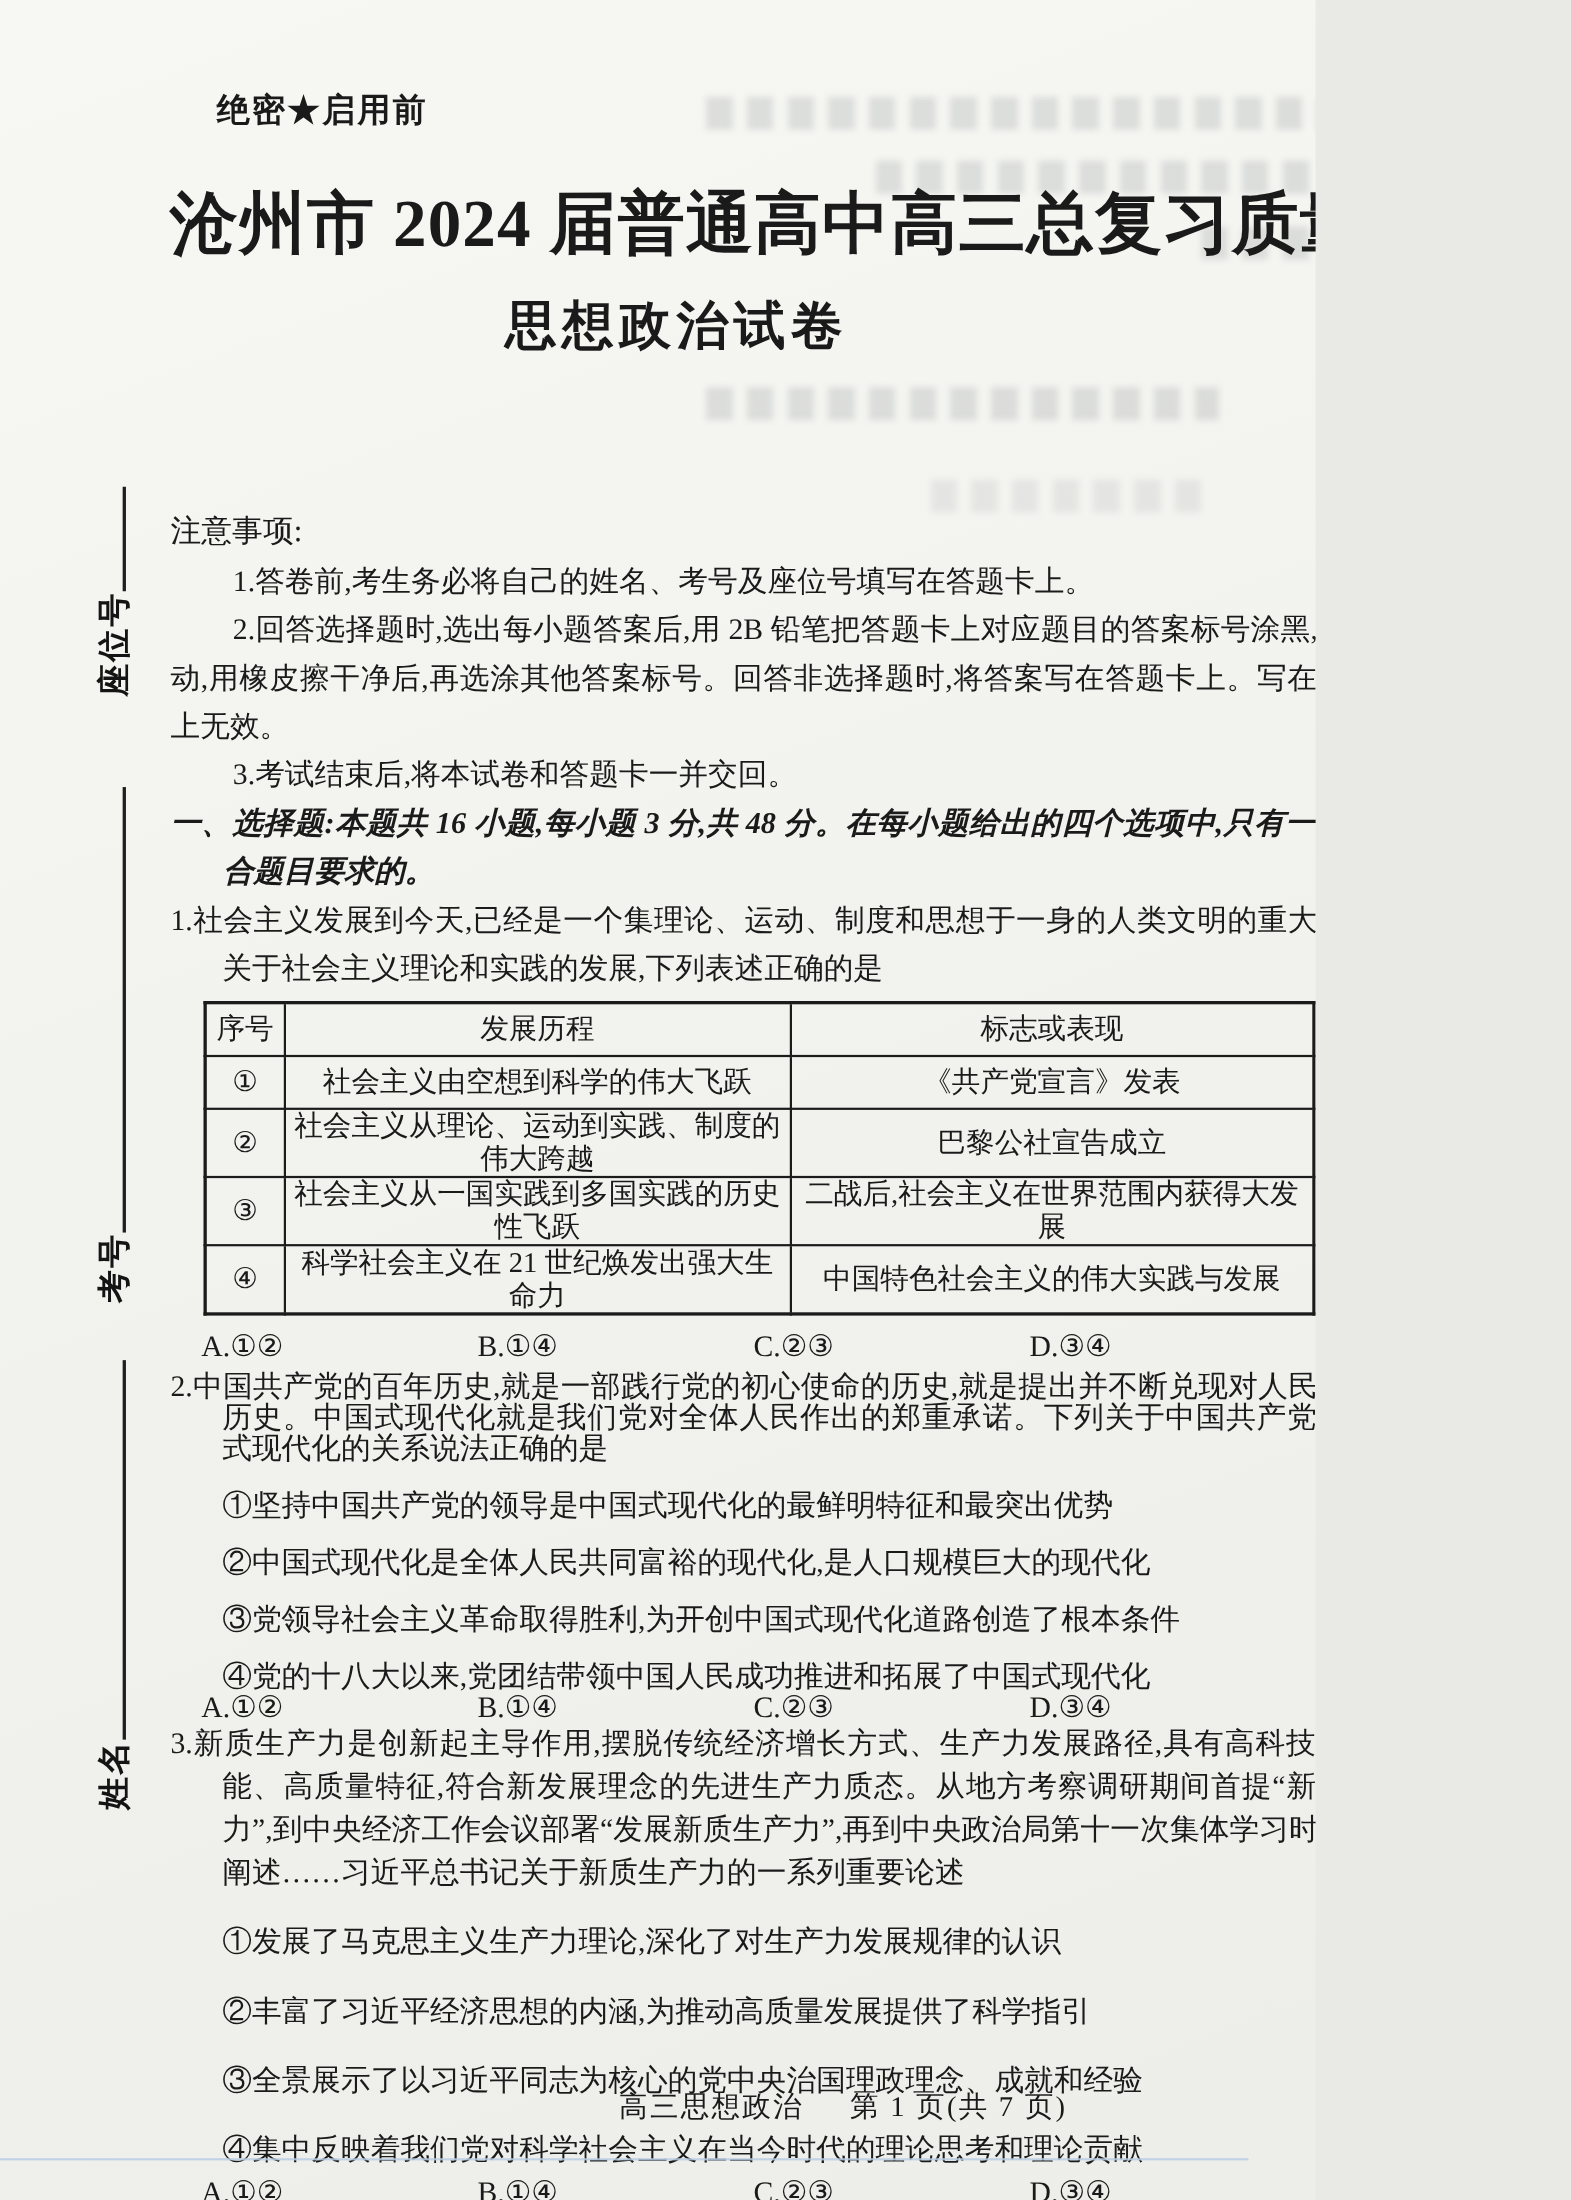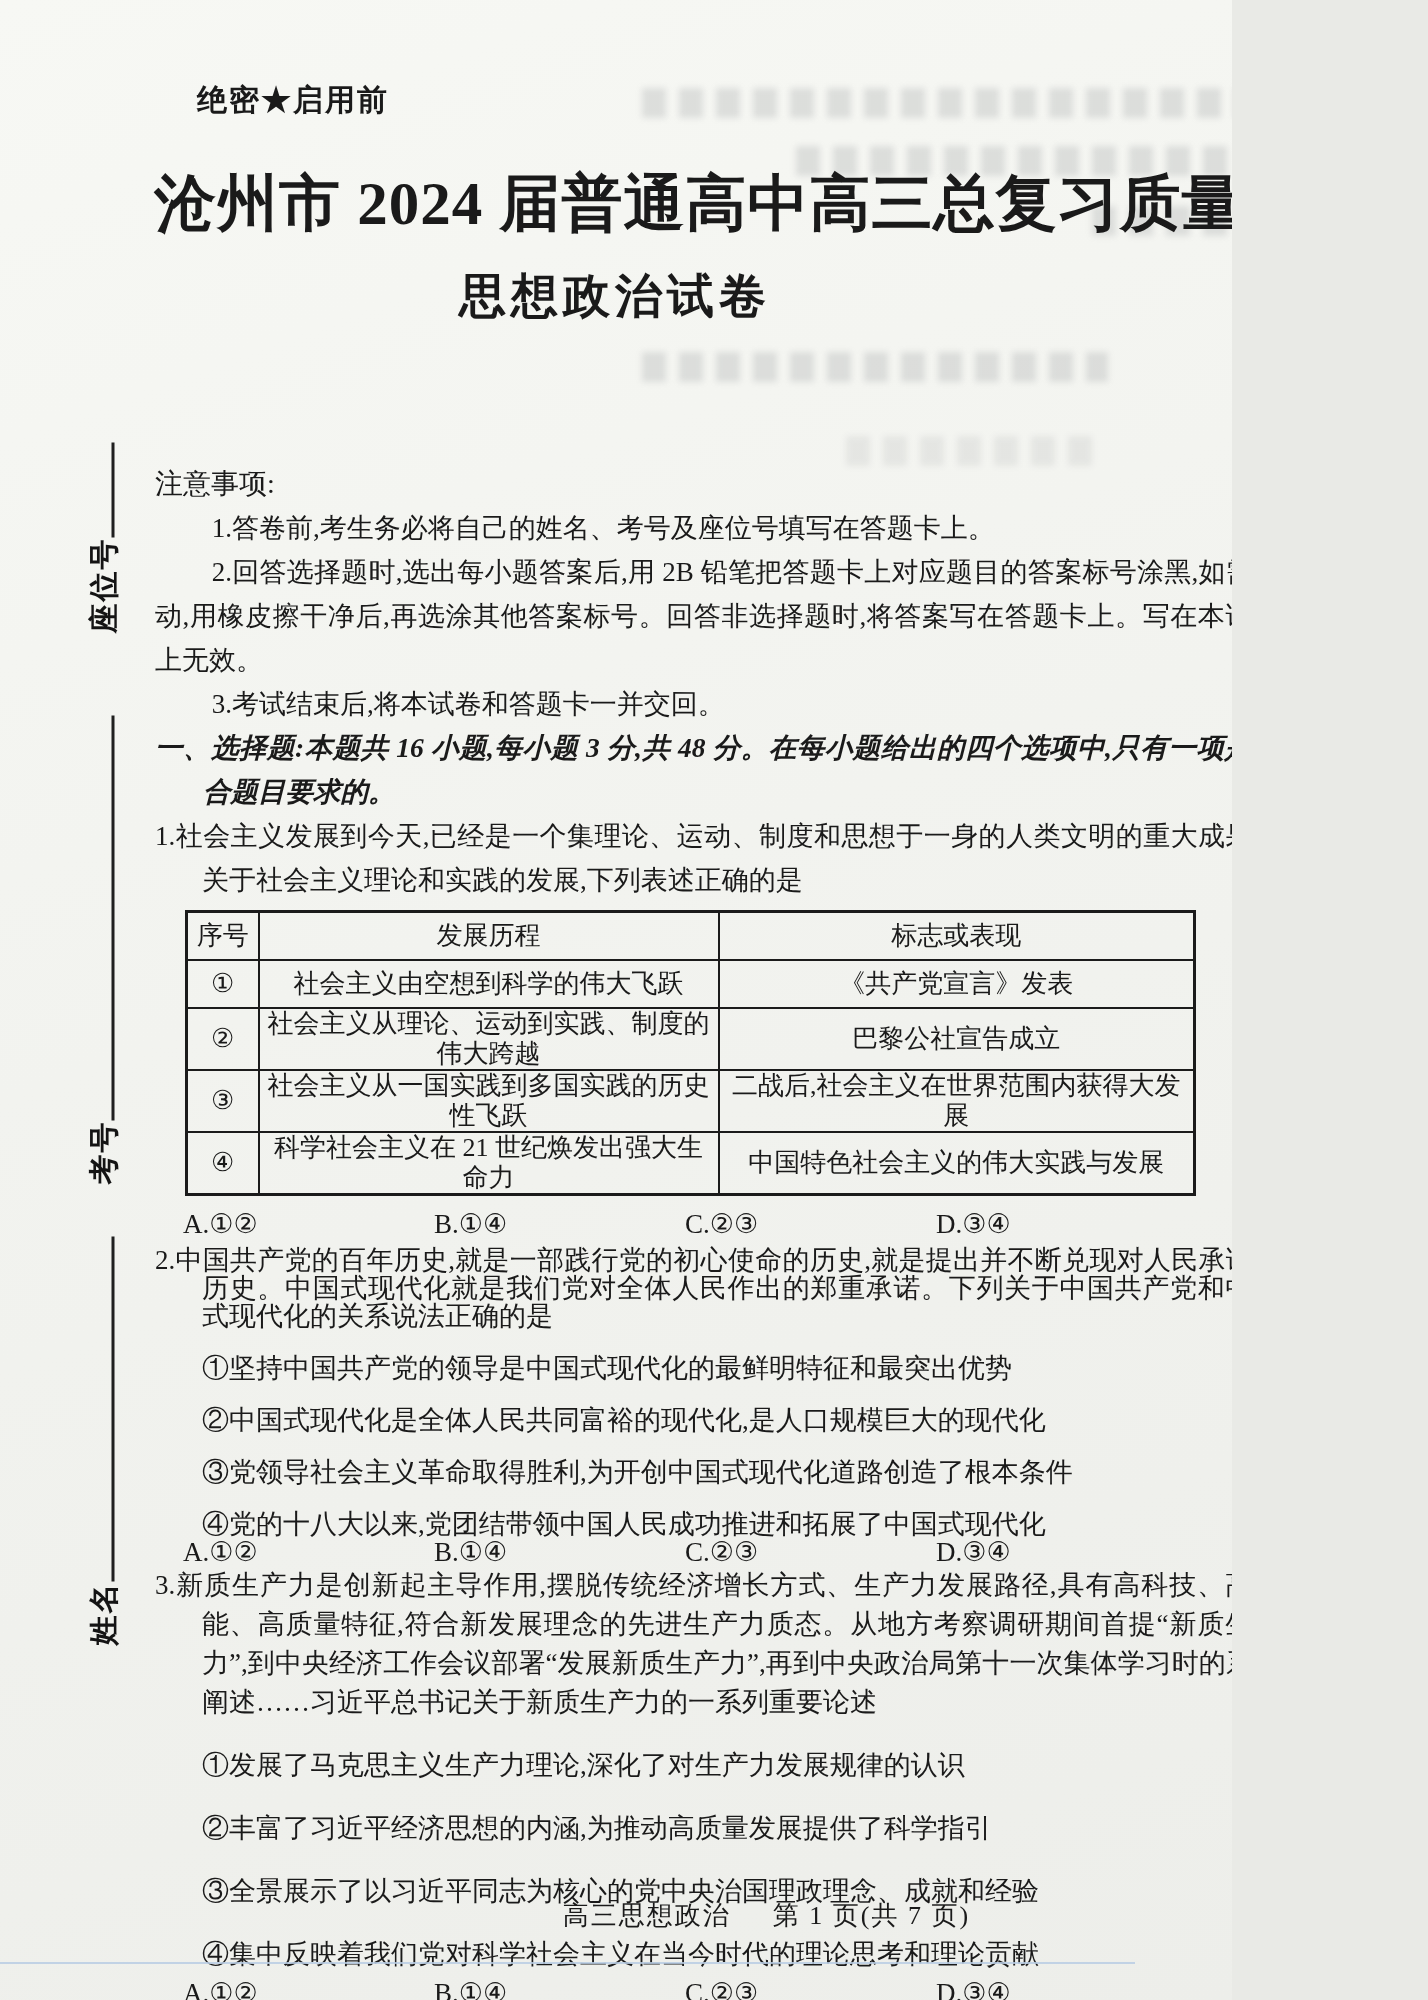--- a/index.html
+++ b/index.html
@@ -5,21 +5,20 @@
   html,body { margin:0; padding:0; }
   body {
     width:1428px; height:2000px;
     font-family:"Liberation Serif","DejaVu Serif",serif;
     background:#e9eae6;
   }
   .page {
     position:relative; width:1196px; height:2000px; overflow:hidden;
     background:linear-gradient(160deg,#f7f8f4 0%,#f2f3ef 45%,#edeeea 100%);
     color:#1a1a1a;
-    padding-left:36px;
   }
 
   
   .ghost {
     position:absolute; height:30px; filter:blur(3px); opacity:.5;
     background:repeating-linear-gradient(90deg, rgba(122,126,131,.40) 0 24px, rgba(122,126,131,0) 24px 37px);
   }
   .g-a { left:642px; top:88px;  width:636px; }
   .g-b { left:796px; top:146px; width:482px; }
   .g-c { left:1092px;top:206px; width:188px; }

